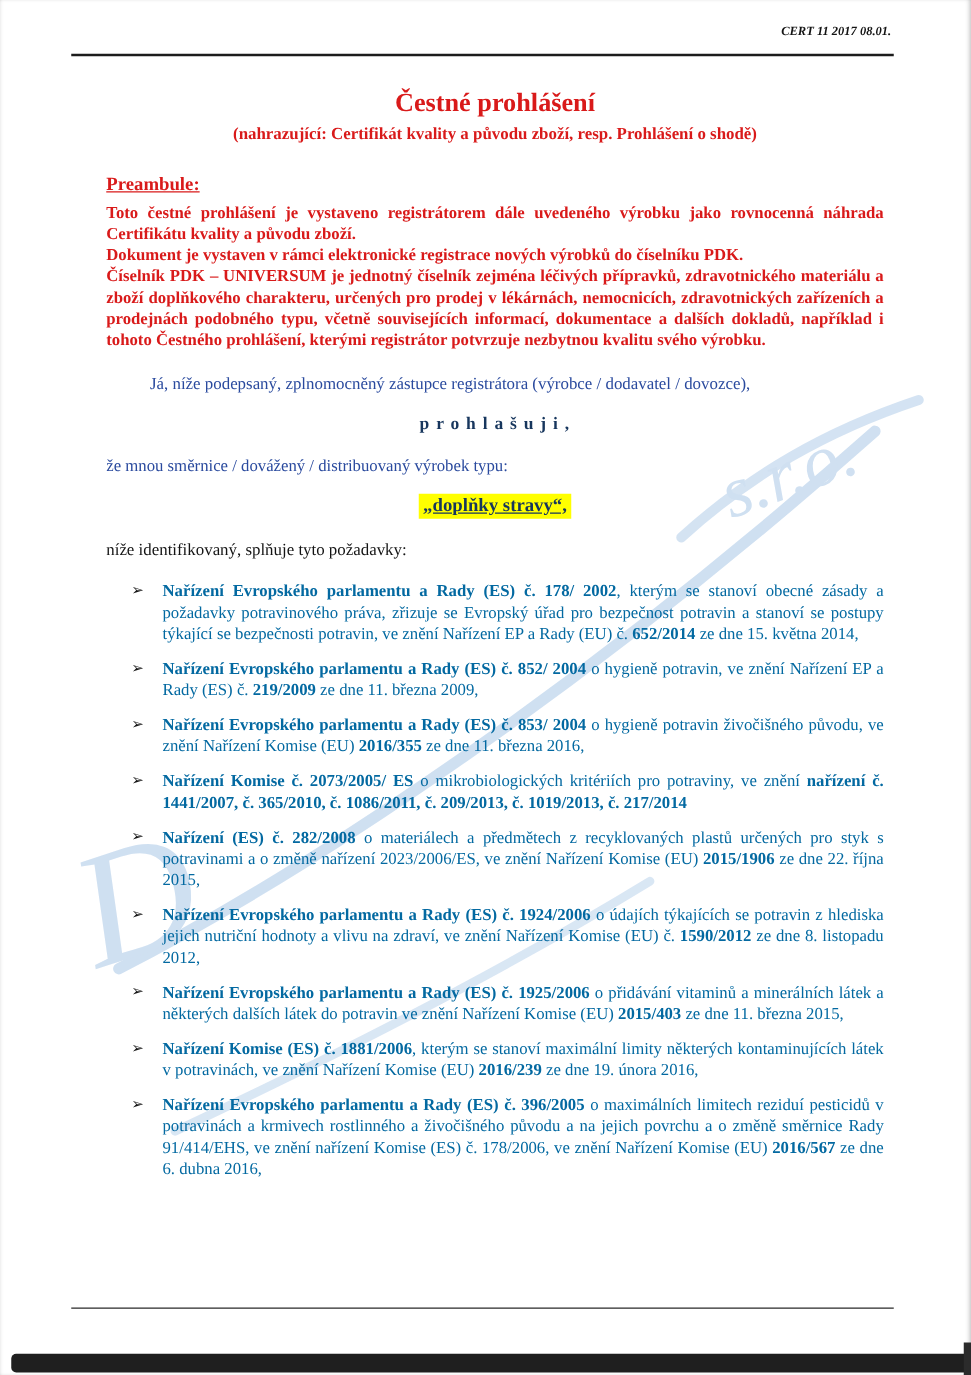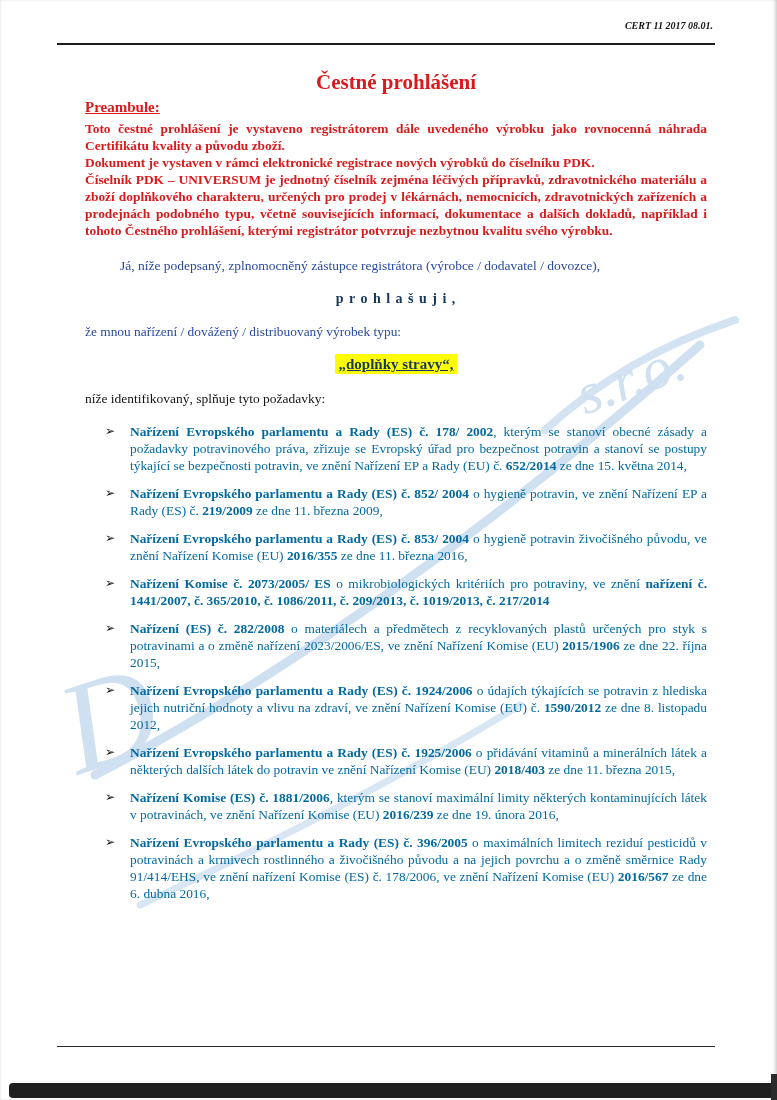--- a/index.html
+++ b/index.html
@@ -110,33 +110,34 @@
     <text x="78" y="775" font-family="Liberation Serif, serif" font-style="italic" font-size="130" fill="#a9c7e6" transform="rotate(-18 78 775)">D</text>
     <text x="585" y="415" font-family="Liberation Serif, serif" font-style="italic" font-size="58" fill="#a9c7e6" transform="rotate(-20 585 415)">s.r.o.</text>
   </svg>
 
   <div class="doc-code">CERT 11 2017 08.01.</div>
   <div class="header-rule"></div>
 
   <div class="content">
 
     <div class="title">Čestné prohlášení</div>
+    <div class="subtitle">(nahrazující: Certifikát kvality a původu zboží, resp. Prohlášení o shodě)</div>
 
     <div class="preamble">
       <div class="preamble-heading">Preambule:</div>
       <div>
           <div class="para">Toto čestné prohlášení je vystaveno registrátorem dále uvedeného výrobku jako rovnocenná náhrada Certifikátu kvality a původu zboží.</div>
           <div class="para">Dokument je vystaven v rámci elektronické registrace nových výrobků do číselníku PDK.</div>
           <div class="para">Číselník PDK – UNIVERSUM je jednotný číselník zejména léčivých přípravků, zdravotnického materiálu a zboží doplňkového charakteru, určených pro prodej v lékárnách, nemocnicích, zdravotnických zařízeních a prodejnách podobného typu, včetně souvisejících informací, dokumentace a dalších dokladů, například i tohoto Čestného prohlášení, kterými registrátor potvrzuje nezbytnou kvalitu svého výrobku.</div>
         </div>
     </div>
 
     <div class="intro-line">Já, níže podepsaný, zplnomocněný zástupce registrátora (výrobce / dodavatel / dovozce),</div>
     <div class="verb-line">p r o h l a š u j i ,</div>
-    <div class="product-line">že mnou nařízení / dovážený  / distribuovaný výrobek typu:</div>
+    <div class="product-line">že mnou směrnice / dovážený  / distribuovaný výrobek typu:</div>
     <div class="product-type-wrap">
       <span class="product-type">„doplňky stravy“,</span>
     </div>
     <div class="req-intro">níže identifikovaný, splňuje tyto požadavky:</div>
 
     <div class="req-list">
         <div class="req-item">
           <span class="bullet">➢</span>
           <div class="req-text"><span class="b">Nařízení Evropského parlamentu a Rady (ES) č. 178/ 2002</span><span>, kterým se stanoví obecné zásady a požadavky potravinového práva, zřizuje se Evropský úřad pro bezpečnost potravin a stanoví se postupy týkající se bezpečnosti potravin, ve znění Nařízení EP a Rady (EU) č. </span><span class="b">652/2014</span><span> ze dne 15. května 2014,</span></div>
         </div>
@@ -155,21 +156,21 @@
         <div class="req-item">
           <span class="bullet">➢</span>
           <div class="req-text"><span class="b">Nařízení (ES) č. 282/2008</span><span> o materiálech a předmětech z recyklovaných plastů určených pro styk s potravinami a o změně nařízení 2023/2006/ES, ve znění Nařízení Komise (EU) </span><span class="b">2015/1906</span><span> ze dne 22. října 2015,</span></div>
         </div>
         <div class="req-item">
           <span class="bullet">➢</span>
           <div class="req-text"><span class="b">Nařízení Evropského parlamentu a Rady (ES) č. 1924/2006</span><span> o údajích týkajících se potravin z hlediska jejich nutriční hodnoty a vlivu na zdraví, ve znění Nařízení Komise (EU) č. </span><span class="b">1590/2012</span><span> ze dne 8. listopadu 2012,</span></div>
         </div>
         <div class="req-item">
           <span class="bullet">➢</span>
-          <div class="req-text"><span class="b">Nařízení Evropského parlamentu a Rady (ES) č. 1925/2006</span><span> o přidávání vitaminů a minerálních látek a některých dalších látek do potravin ve znění Nařízení Komise (EU) </span><span class="b">2018/403</span><span> ze dne 11. března 2015,</span></div>
+          <div class="req-text"><span class="b">Nařízení Evropského parlamentu a Rady (ES) č. 1925/2006</span><span> o přidávání vitaminů a minerálních látek a některých dalších látek do potravin ve znění Nařízení Komise (EU) </span><span class="b">2015/403</span><span> ze dne 11. března 2015,</span></div>
         </div>
         <div class="req-item">
           <span class="bullet">➢</span>
           <div class="req-text"><span class="b">Nařízení Komise (ES) č. 1881/2006</span><span>, kterým se stanoví maximální limity některých kontaminujících látek v potravinách, ve znění Nařízení Komise (EU) </span><span class="b">2016/239</span><span> ze dne 19. února 2016,</span></div>
         </div>
         <div class="req-item">
           <span class="bullet">➢</span>
           <div class="req-text"><span class="b">Nařízení Evropského parlamentu a Rady (ES) č. 396/2005</span><span> o maximálních limitech reziduí pesticidů v potravinách a krmivech rostlinného a živočišného původu a na jejich povrchu a o změně směrnice Rady 91/414/EHS, ve znění nařízení Komise (ES) č. 178/2006, ve znění Nařízení Komise (EU) </span><span class="b">2016/567</span><span> ze dne 6. dubna 2016,</span></div>
         </div>
       </div>

